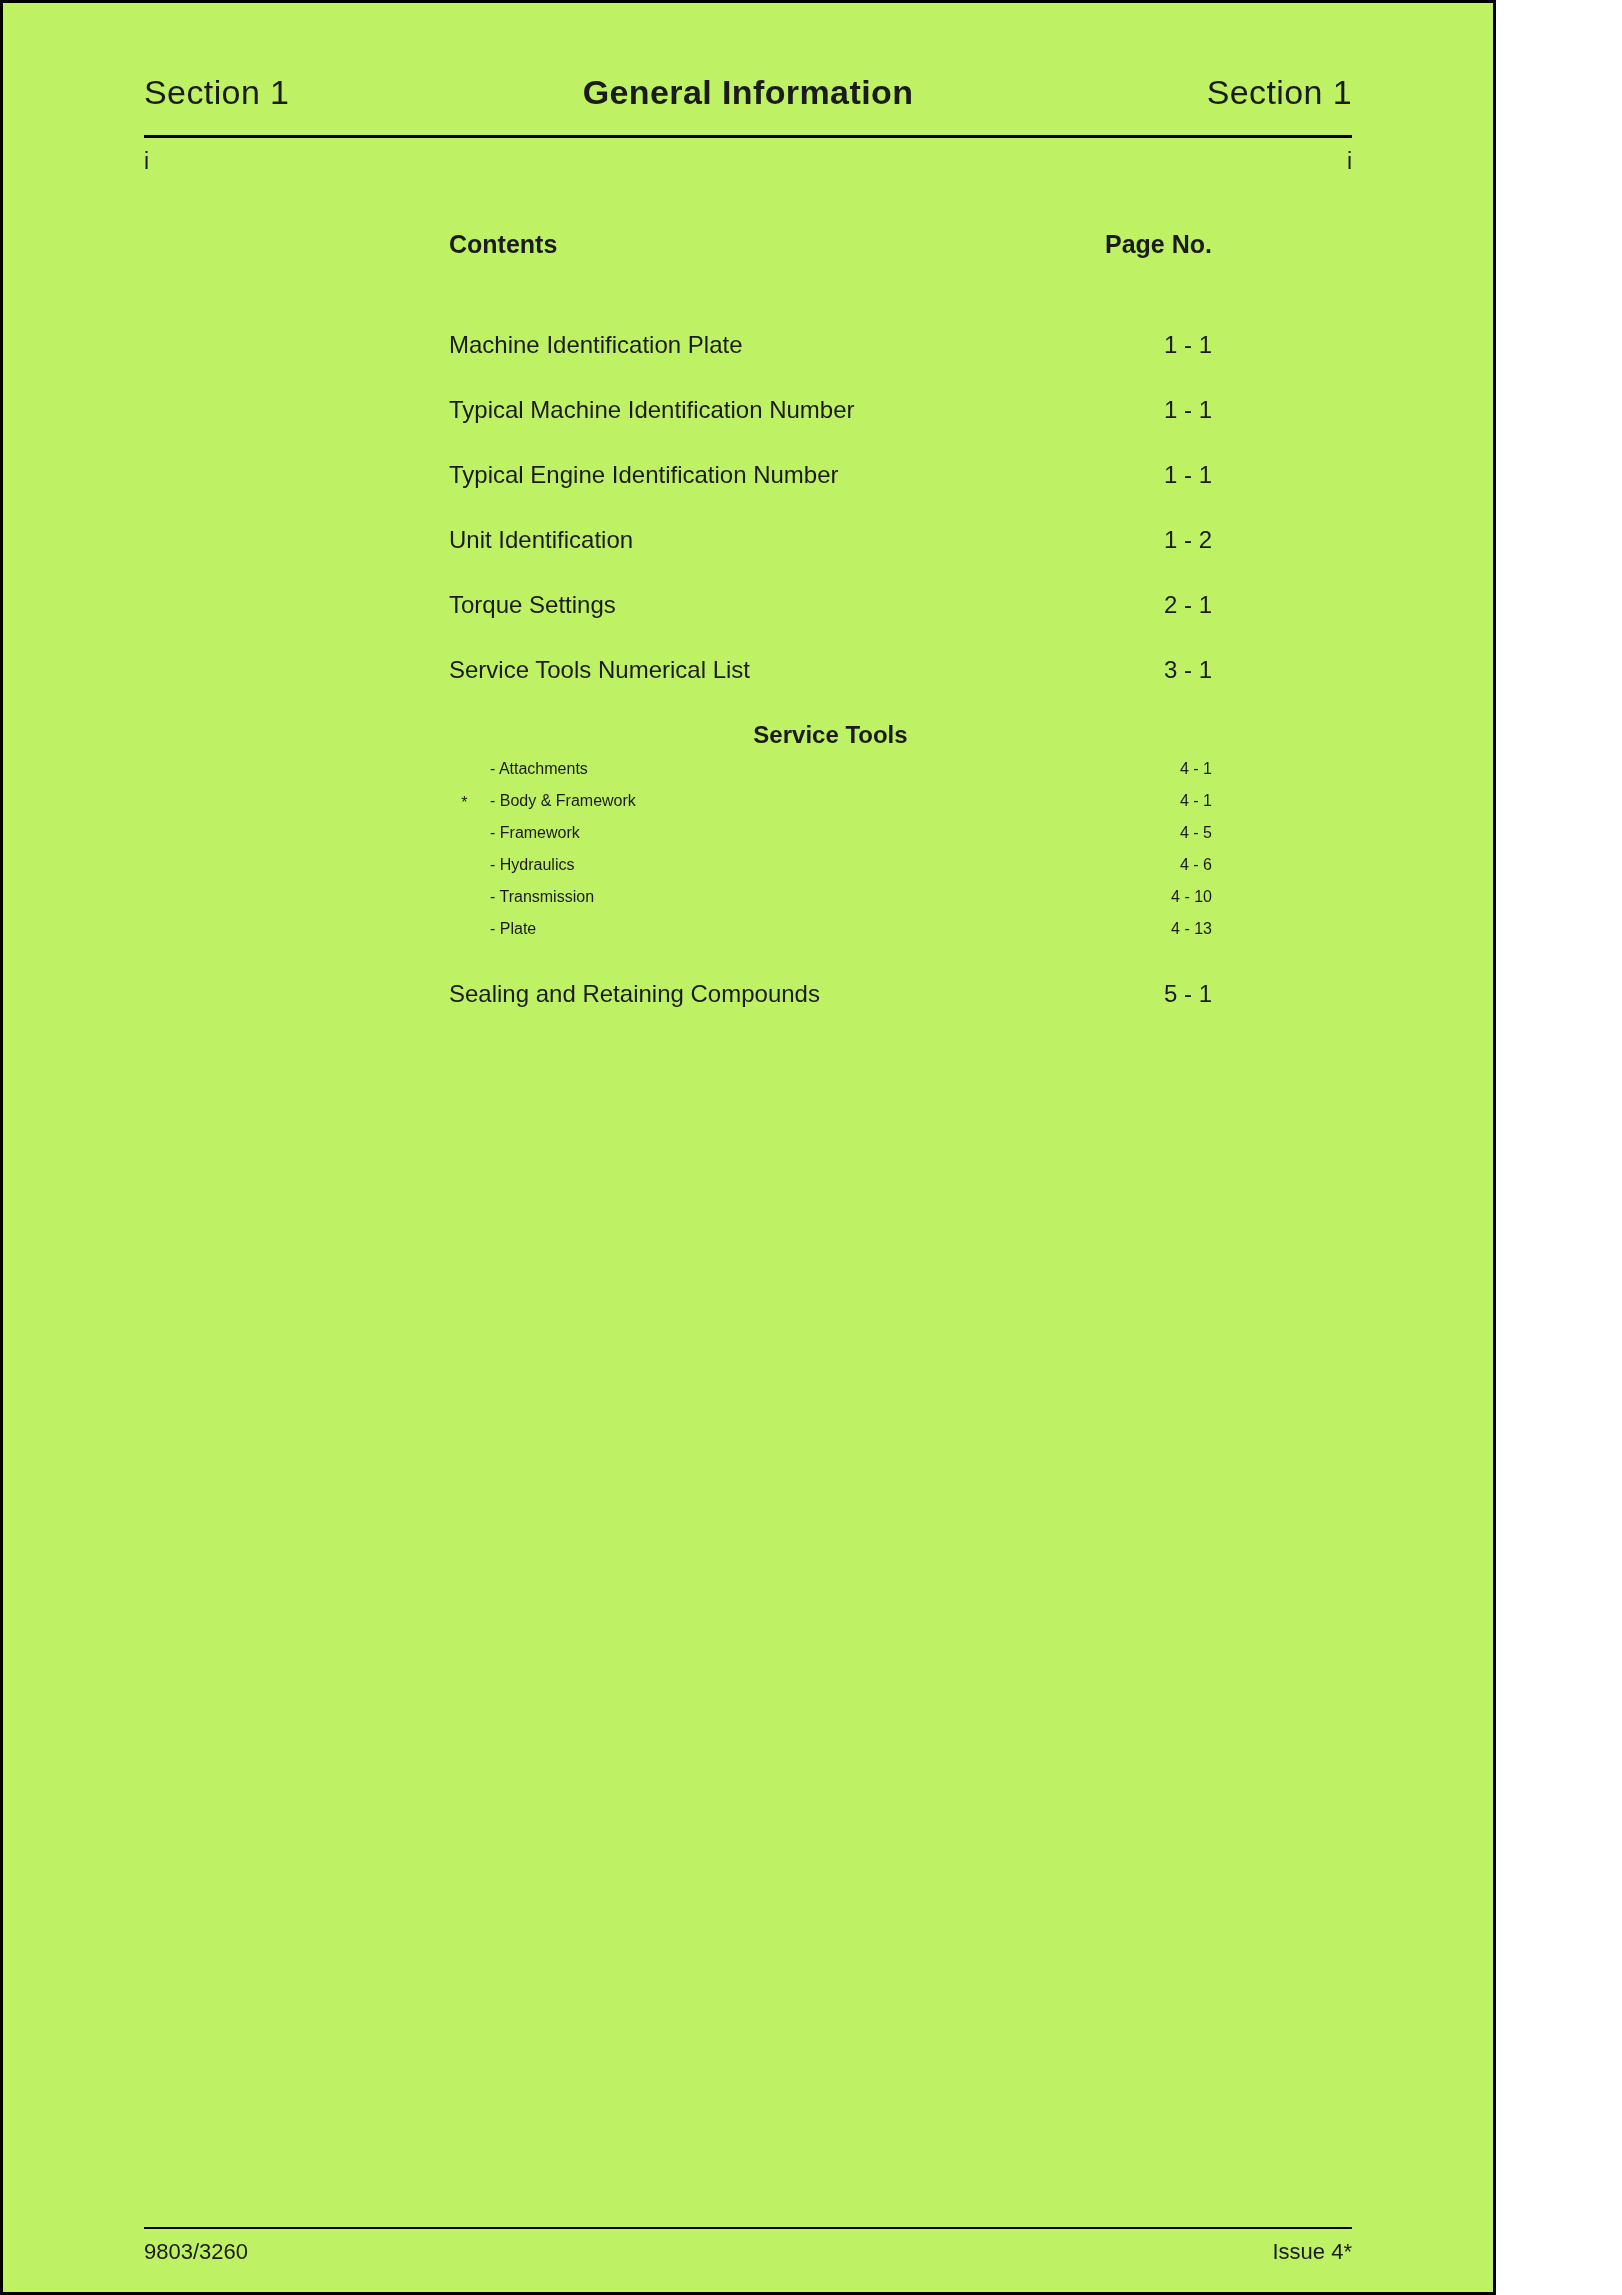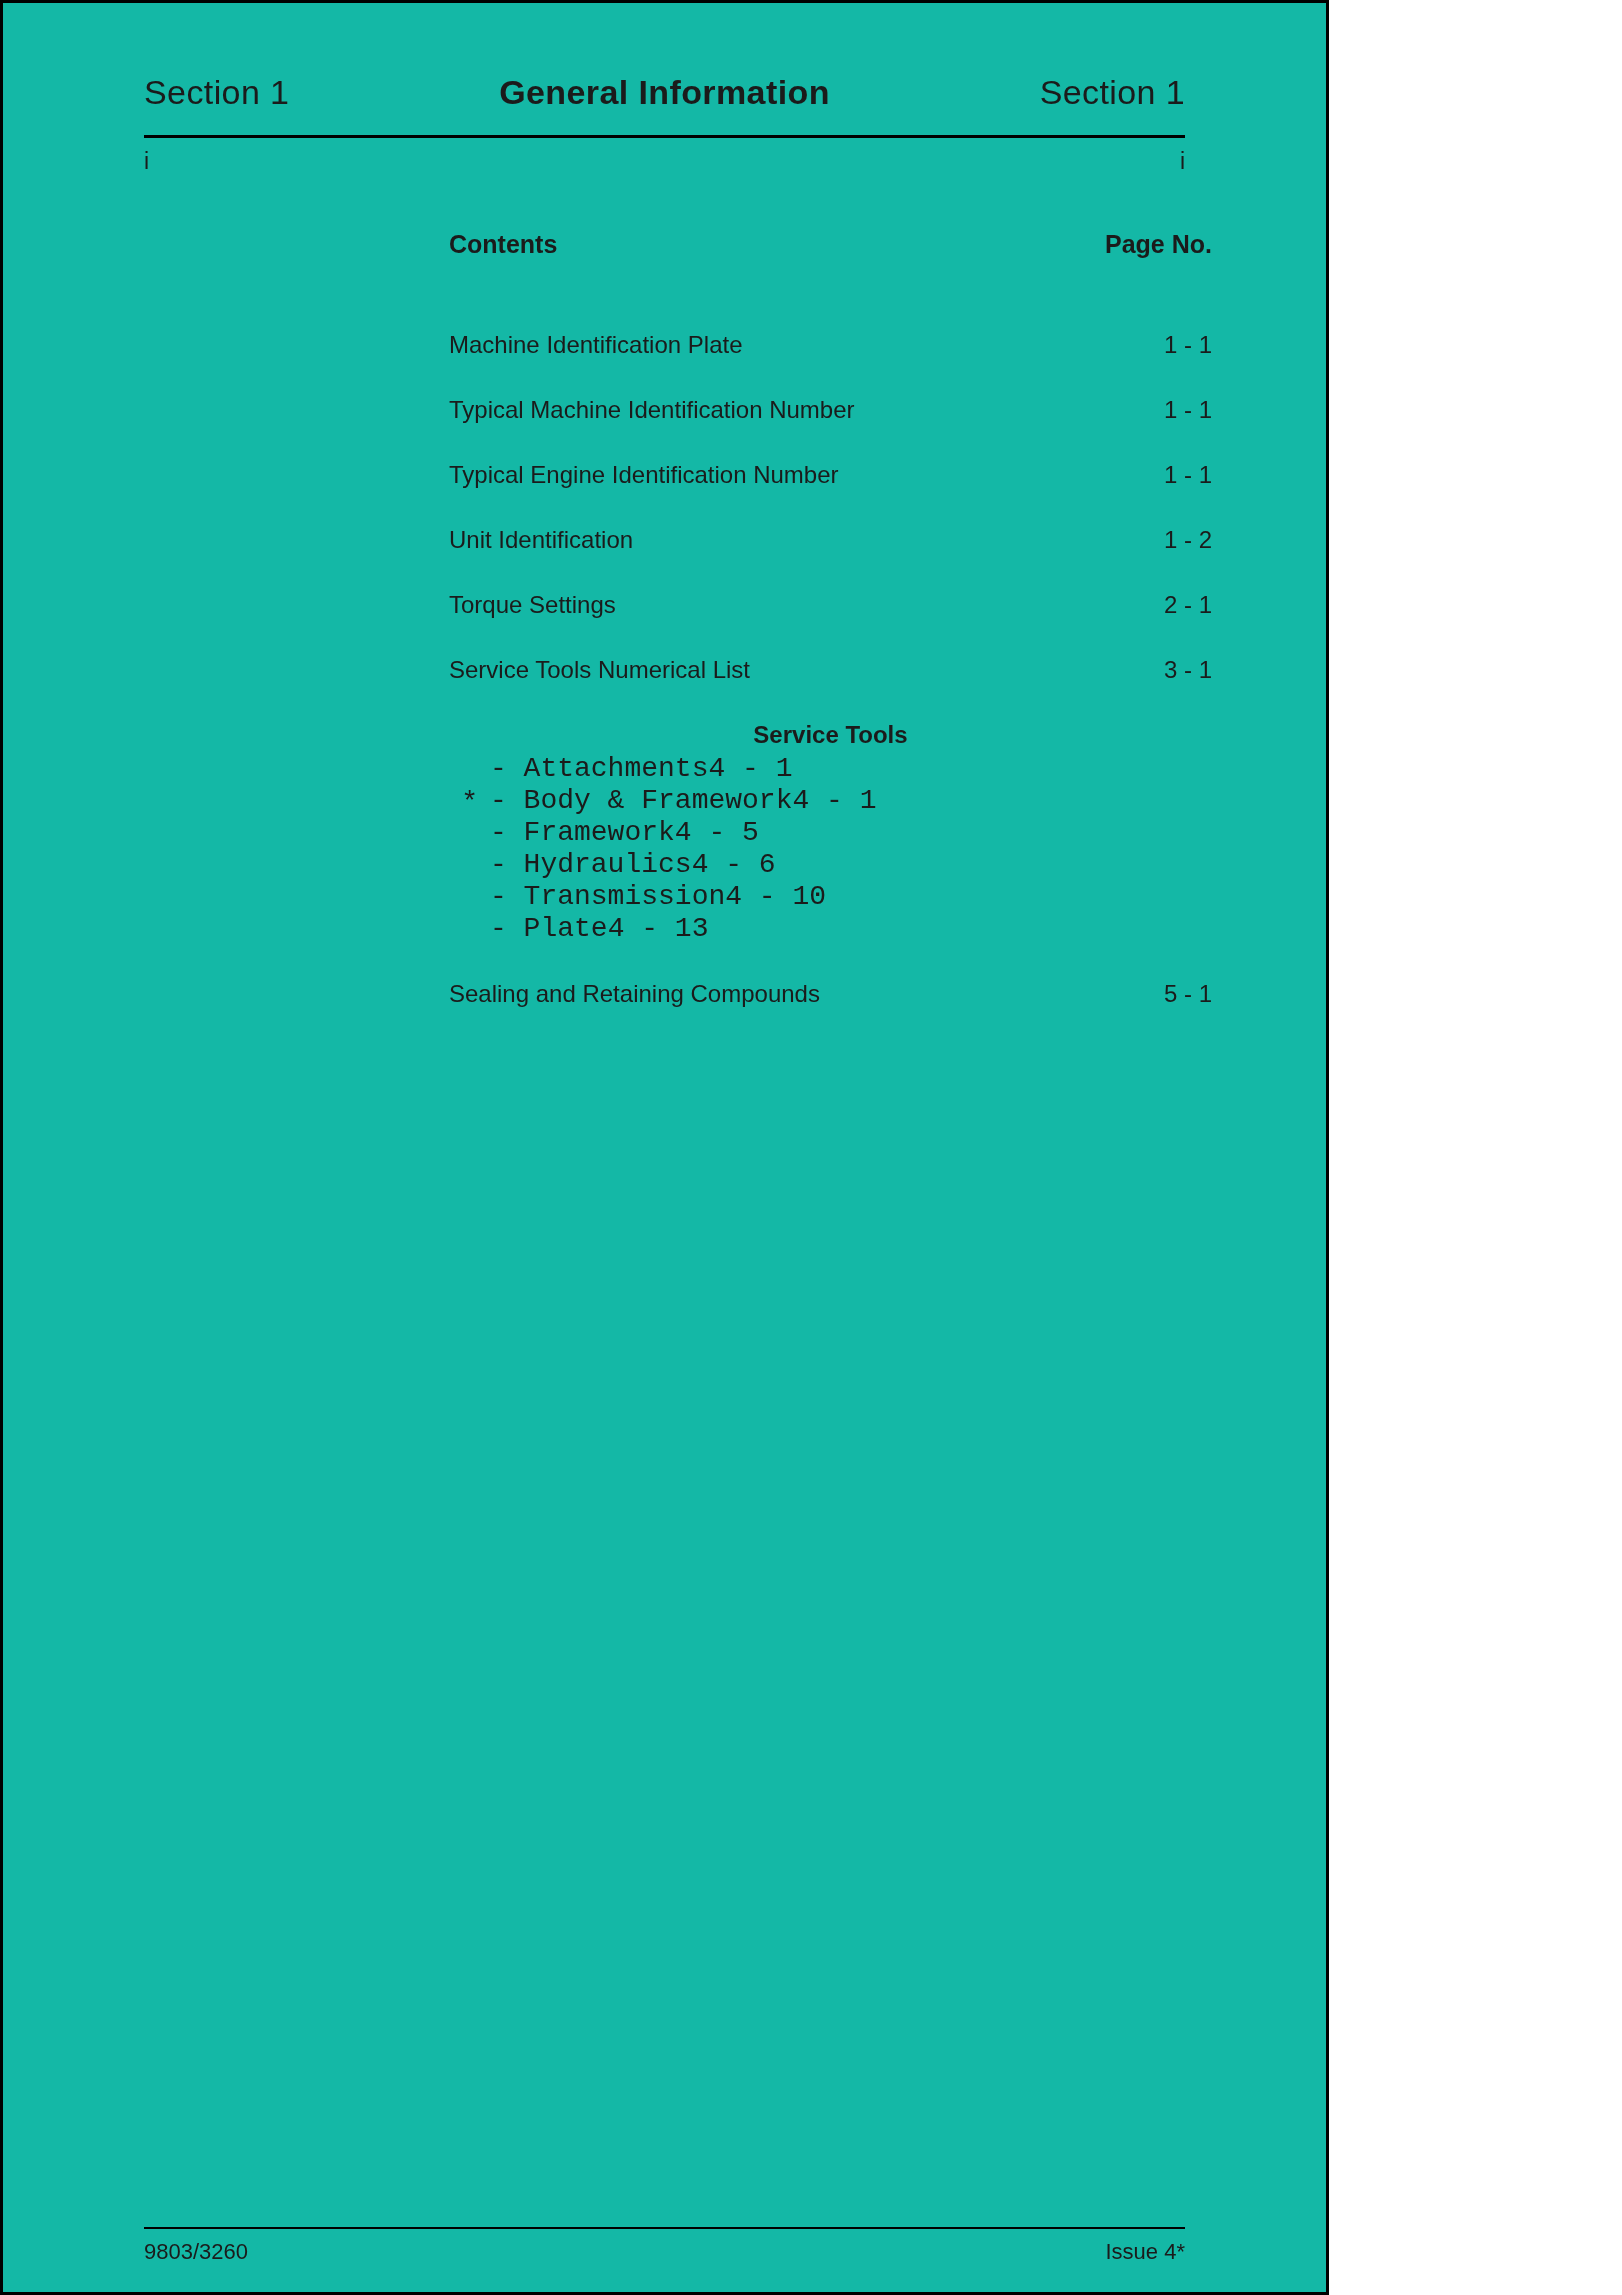--- a/index.html
+++ b/index.html
@@ -2,24 +2,24 @@
 <html style="font-size:12.2px"><head>
 <meta charset="utf-8">
 <style>
   html, body {
     margin: 0;
     padding: 0;
     background: #ffffff;
   }
   .page {
     position: relative;
-    width: 1329px;
+    width: 1496px;
     height: 2295px;
     box-sizing: border-box;
-    background: #14b8a6;
+    background: #bef264;
     border: 3.8px solid #000000;
     font-family: "Liberation Sans", sans-serif;
     color: #1b1b1b;
     overflow: hidden;
   }
 
   
   .header {
     position: absolute;
     left: 141px;
@@ -87,25 +87,24 @@
   .group-label {
     font-size: 24px;
     font-weight: 700;
     line-height: 31px;
     margin-bottom: 3.1px;
     text-align: center;
   }
   .sub-row {
     position: relative;
     display: flex;
-    justify-content: flex-start;
-    font-size: 28px;
+    justify-content: space-between;
+    font-size: 16px;
     font-weight: 400;
     line-height: 32px;
-    font-family: Liberation Mono, monospace;
   }
   .sub-row .sub-label {
     padding-left: 41px;
   }
   .sub-row .star {
     position: absolute;
     left: 12.2px;
     top: 2.3px;
   }
   .final-row {

